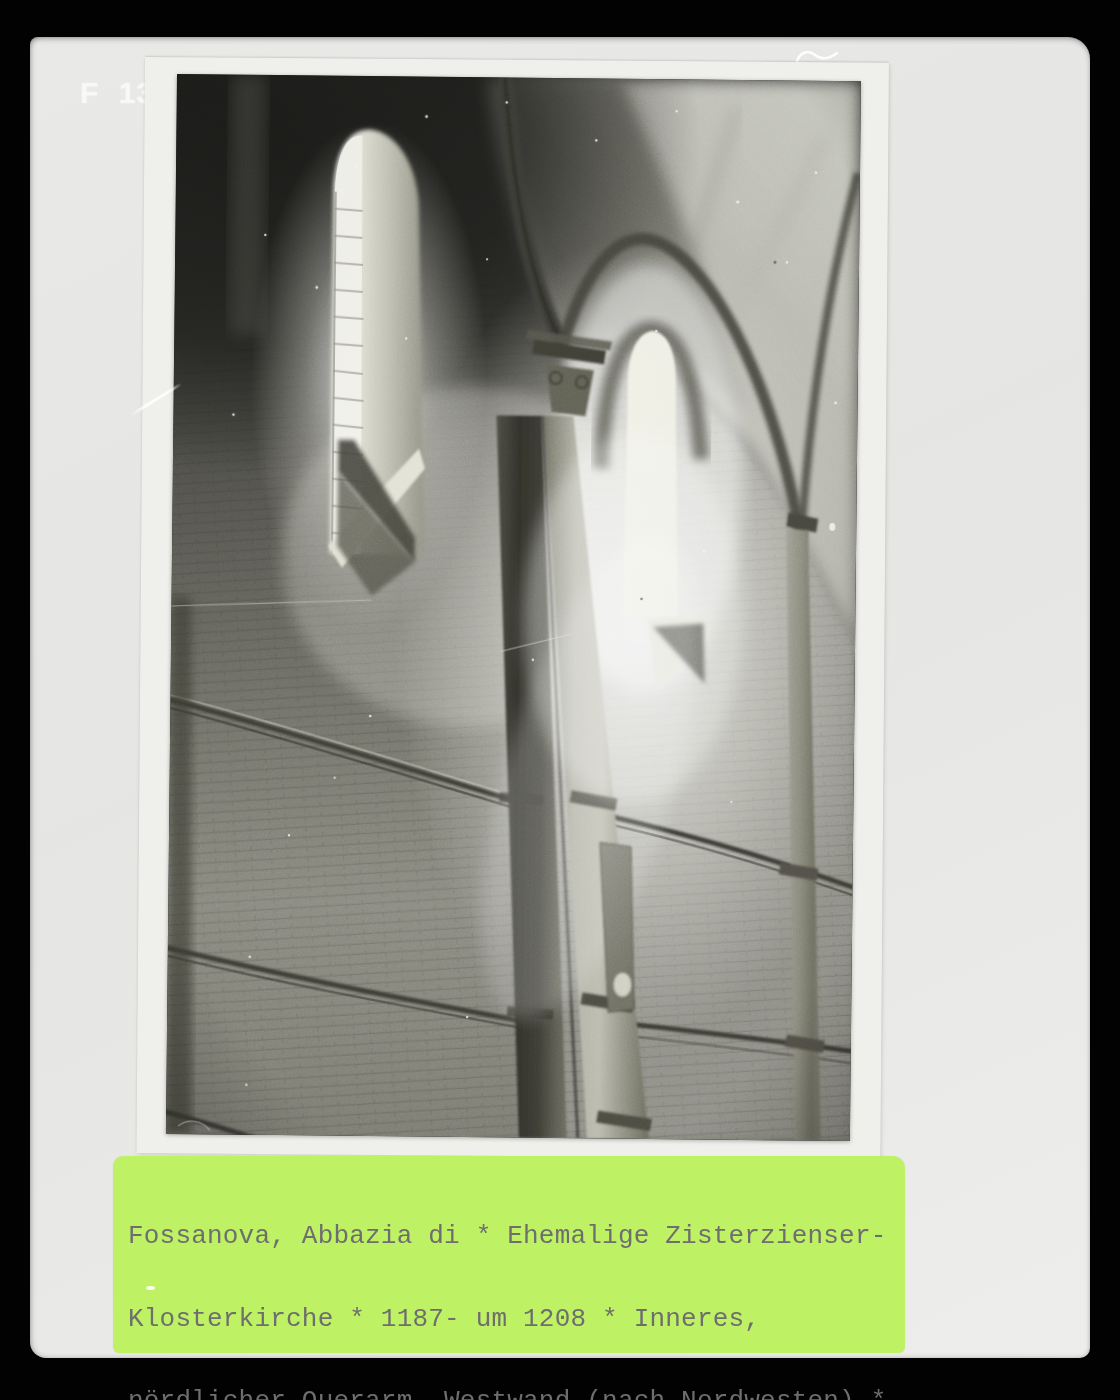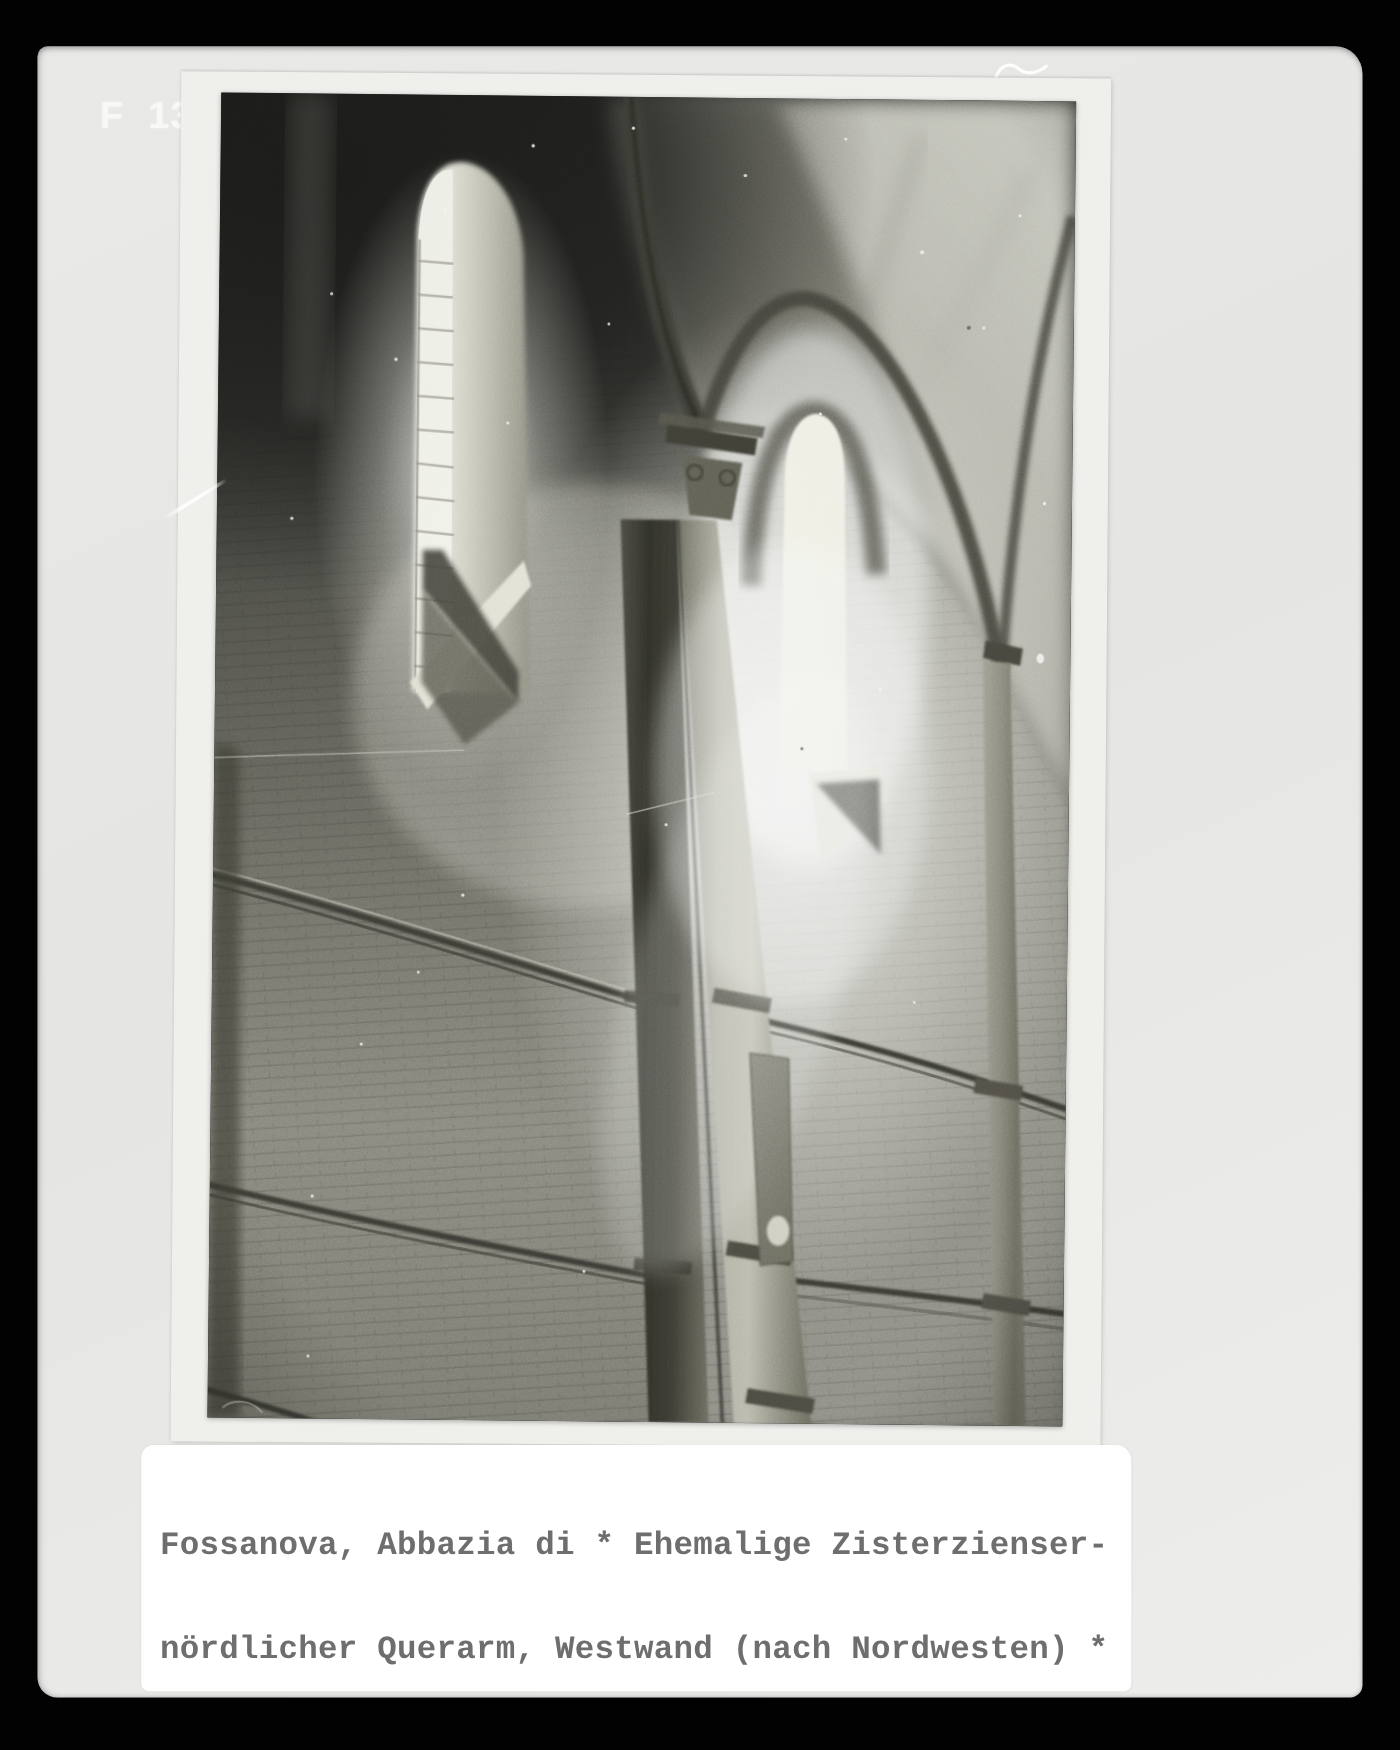--- a/index.html
+++ b/index.html
@@ -18,22 +18,22 @@
          transform:rotate(.45deg);transform-origin:top left;
          box-shadow:0 -1px 2px rgba(0,0,0,.12),1px 2px 4px rgba(0,0,0,.10);}
   .photo{position:absolute;left:177px;top:74px;width:684px;height:1060px;background:#2c2c2a;
          transform:rotate(.6deg);transform-origin:top left;overflow:hidden;
          box-shadow:0 1px 4px rgba(0,0,0,.3);}
   .photo svg{display:block;filter:blur(.4px) contrast(.98);}
   .scratch{position:absolute;left:126px;top:398px;width:60px;height:3px;border-radius:2px;
            background:linear-gradient(90deg,rgba(255,255,255,0),#fff 30%,#fdfdfb 70%,rgba(255,255,255,0));
            transform:rotate(-32deg);opacity:.9;}
   .caption-card{position:absolute;left:113px;top:1156px;width:792px;height:197px;
-          background:#ffffff;border-radius:10px 12px 6px 6px;
-          box-shadow:0 0 2px rgba(0,0,0,.05);font-weight:bold;}
+          background:#bef264;border-radius:10px 12px 6px 6px;
+          box-shadow:0 0 2px rgba(0,0,0,.05);}
   .caption{position:absolute;left:15px;top:12px;
            font-family:"Liberation Mono","DejaVu Sans Mono",monospace;
            font-size:26px;line-height:27.5px;letter-spacing:.2px;color:#6e6e6e;
            white-space:pre;filter:blur(.45px);}
   .speck{position:absolute;left:146px;top:1286px;width:9px;height:4px;border-radius:50%;
          background:#fff;opacity:.9;}
 </style>
 </head>
 <body>
 
@@ -264,19 +264,20 @@
       <rect width="684" height="1060" fill="url(#rVig)"></rect>
       <rect width="684" height="1060" filter="url(#fGrain)" style="mix-blend-mode:overlay" opacity=".55"></rect>
     </svg>
   </div>
 
   <div class="scratch"></div>
 
   <div class="caption-card">
     <div class="caption">
       <div>Fossanova, Abbazia di * Ehemalige Zisterzienser-</div>
+      <div>Klosterkirche * 1187- um 1208 * Inneres,</div>
       <div>nördlicher Querarm, Westwand (nach Nordwesten) *</div>
       
     </div>
   </div>
 
   <div class="speck"></div>
 </div>
 
 </body></html>

